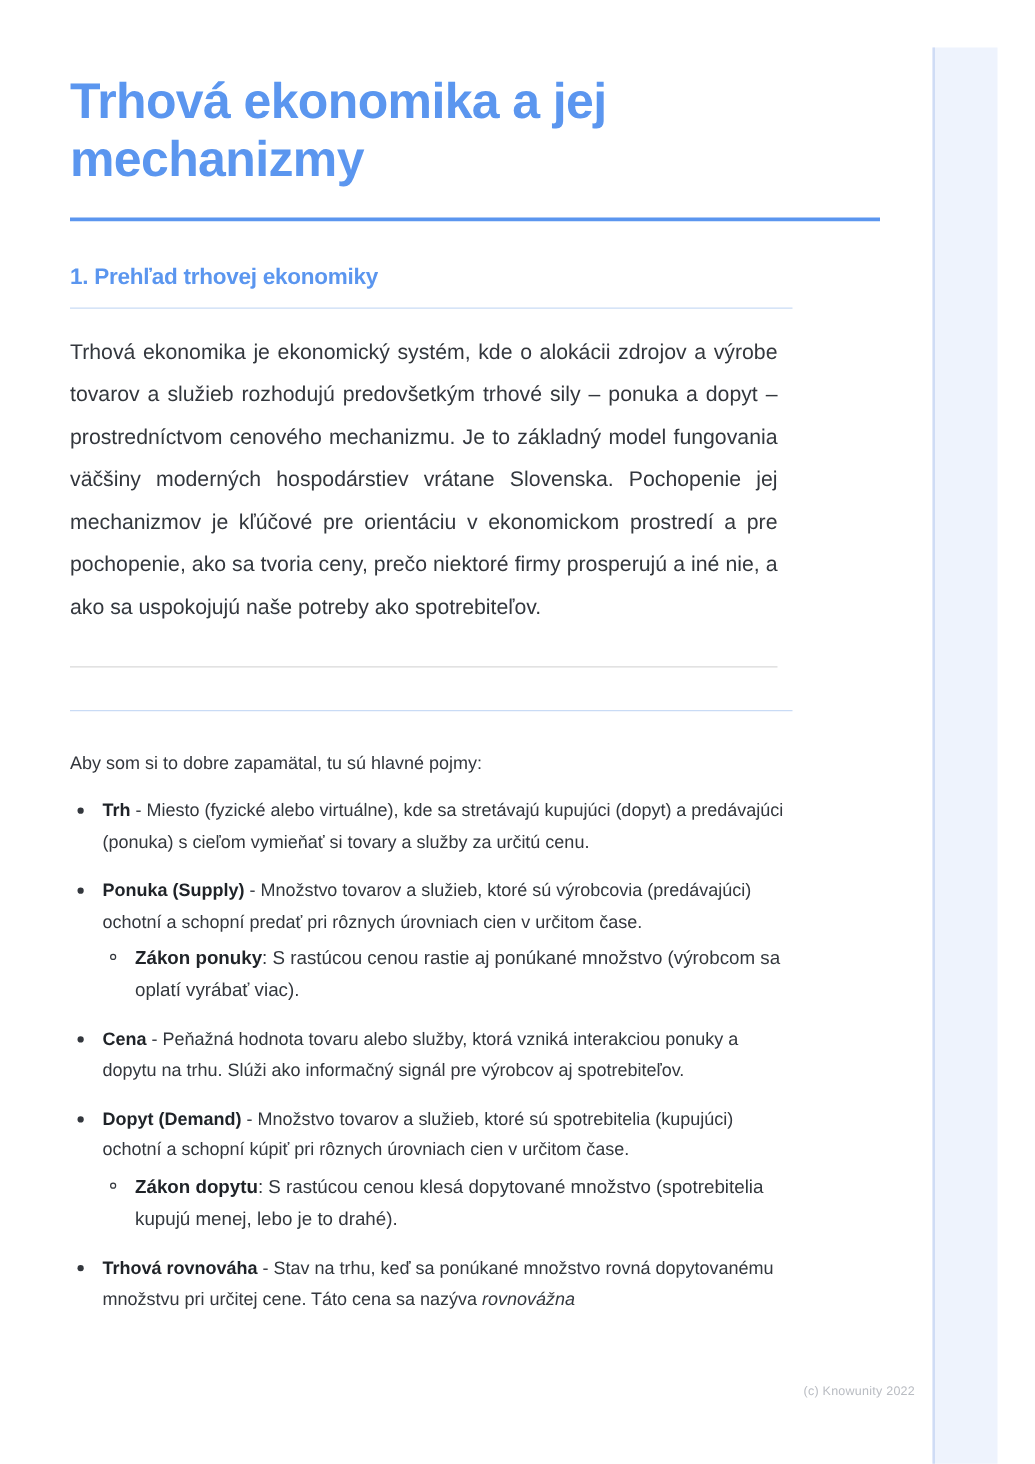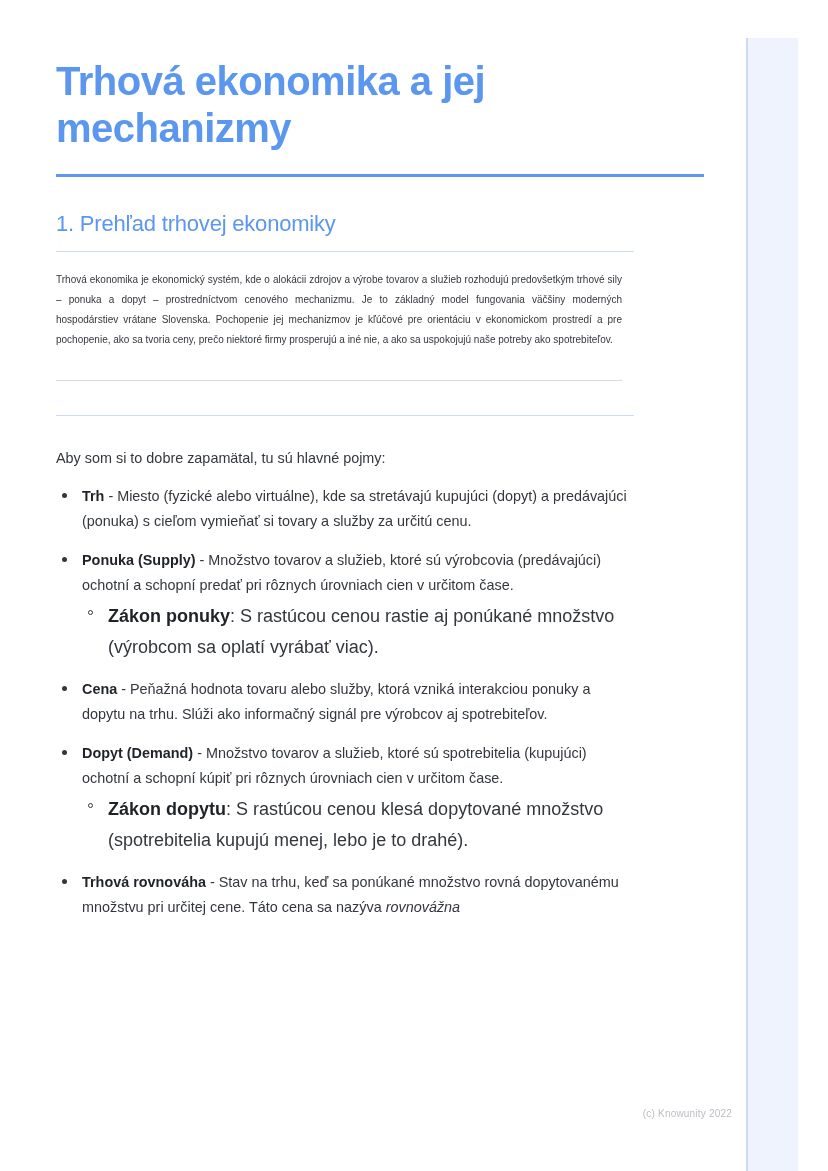--- a/index.html
+++ b/index.html
@@ -52,36 +52,36 @@
     height: 3px;
     background: #5b96ef;
     width: 648px;
   }
 
   .section {
     margin-top: 34px;
   }
 
   h2.section-title {
-    font-size: 22px;
-    font-weight: normal;
+    font-size: 18px;
+    font-weight: bold;
     color: #5b96ef;
     margin: 0;
     letter-spacing: -0.2px;
   }
 
   .section-rule {
     margin-top: 14px;
     height: 1px;
     background: #c9dbf5;
     width: 578px;
   }
 
   p.body-text {
-    font-size: 10px;
+    font-size: 17px;
     line-height: 2.0;
     color: #33373d;
     margin: 18px 0 0 0;
     width: 566px;
     text-align: justify;
   }
 
   .divider {
     margin-top: 30px;
     height: 1px;
@@ -124,21 +124,21 @@
 
   ul.sub-bullets {
     list-style: none;
     margin: 4px 0 0 0;
     padding: 0;
   }
   ul.sub-bullets > li {
     position: relative;
     padding-left: 26px;
     margin-top: 4px;
-    font-size: 18px;
+    font-size: 15px;
     line-height: 1.72;
     color: #33373d;
   }
   ul.sub-bullets > li::before {
     content: "";
     position: absolute;
     left: 6px;
     top: 9px;
     width: 5px;
     height: 5px;

